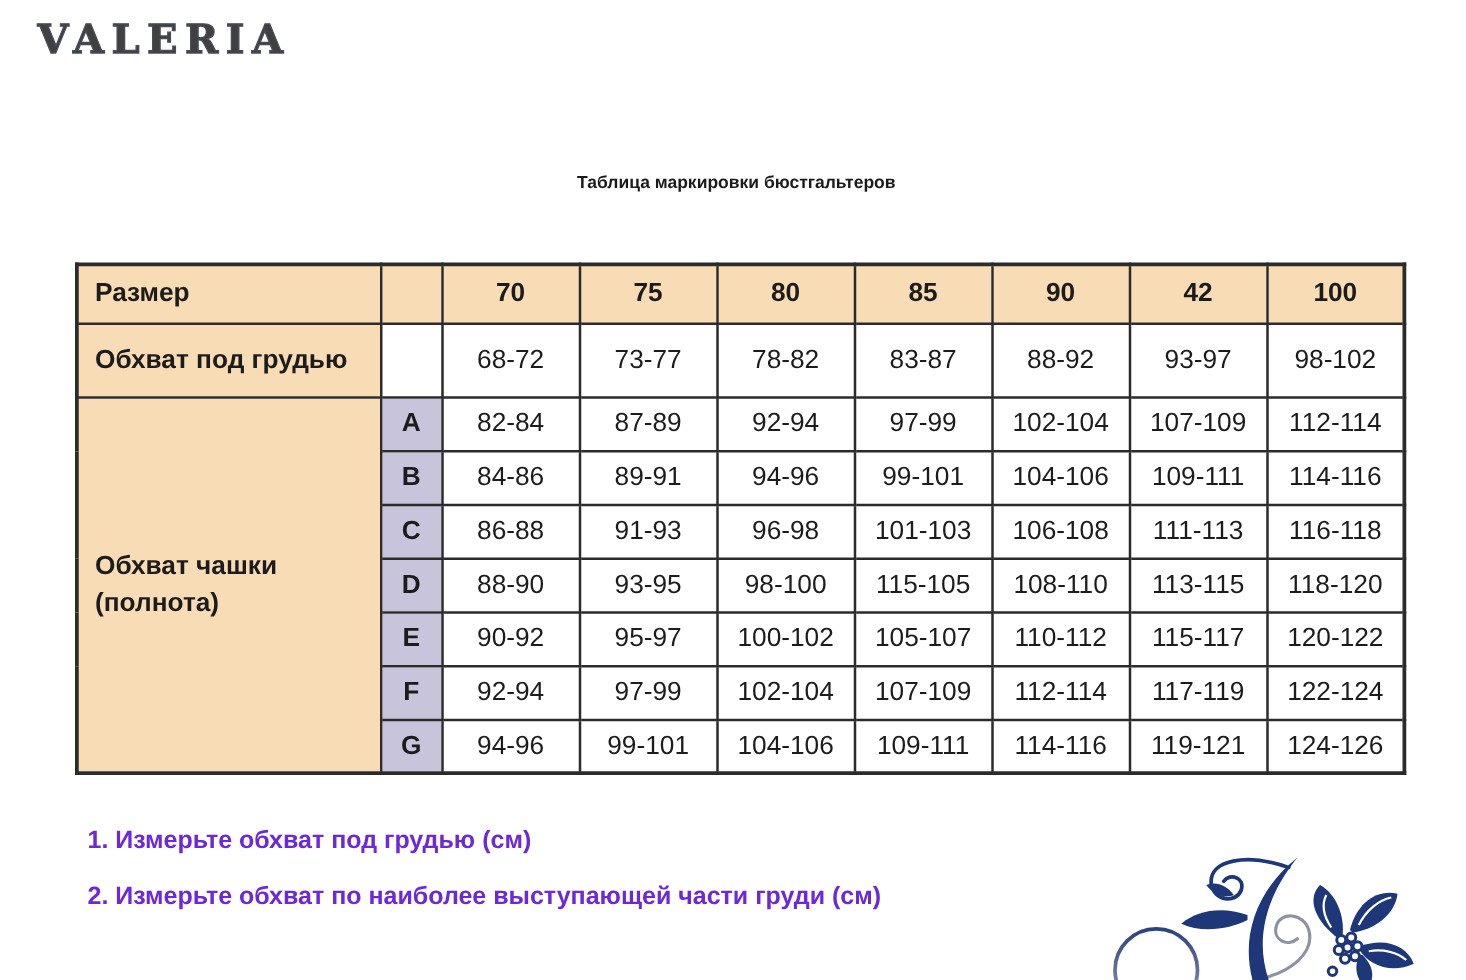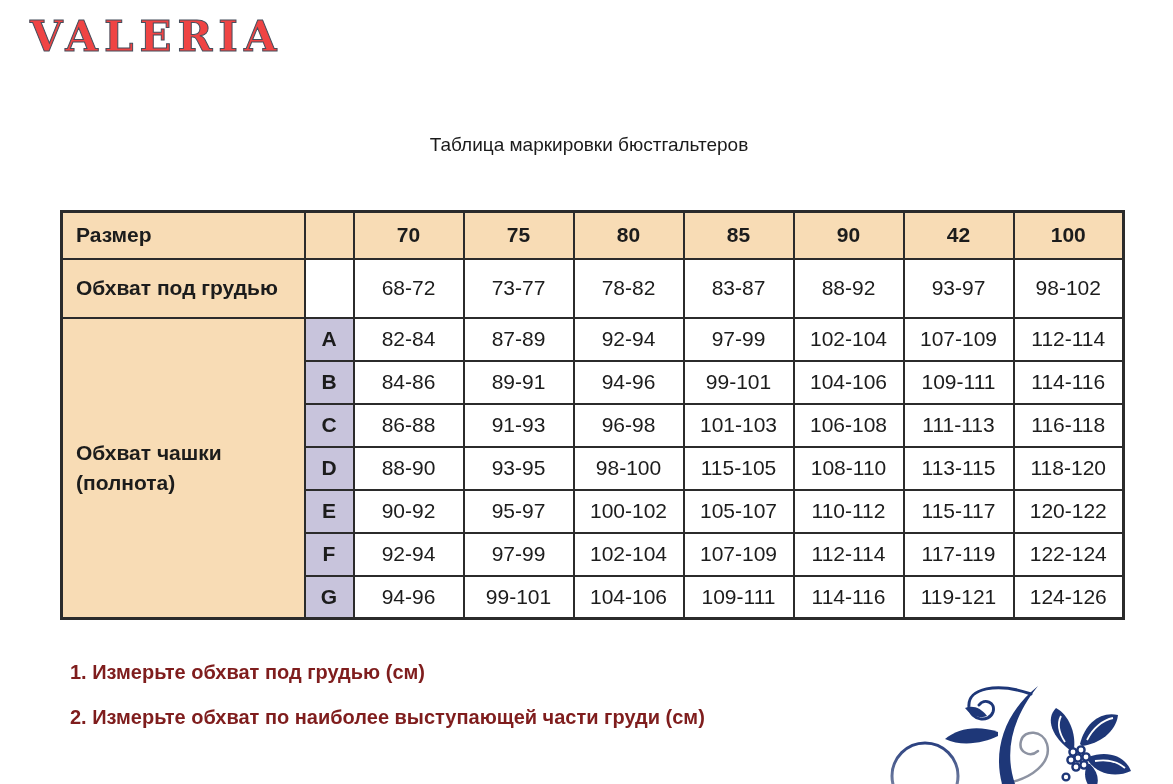--- a/index.html
+++ b/index.html
@@ -9,29 +9,29 @@
     background:#ffffff;
     color:#1c1c1c;
     position:relative;
     overflow:hidden;
   }
   .page { position:absolute; left:0; top:0; width:1173px; height:784px; background:#fff; overflow:hidden; }
 
   .logo {
     position:absolute; left:30px; top:12px;
     font-family:"DejaVu Serif", serif;
-    font-size:42px; font-weight:700;
+    font-size:32px; font-weight:700;
     letter-spacing:6px;
-    color:#ef4444;
+    color:#404040;
     -webkit-text-stroke:1px #474e5c;
   }
 
   .title {
     position:absolute; left:58px; top:132px; width:1062px;
-    text-align:center; font-size:19px; font-weight:400; color:#1b1b1b;
+    text-align:center; font-size:14px; font-weight:700; color:#1b1b1b;
     line-height:26px;
   }
 
   table.size-table {
     position:absolute; left:60px; top:210px; width:1062px;
     border-collapse:collapse; table-layout:fixed;
     border:3px solid var(--border);
     padding-left:22px;
   }
   .size-table td {
@@ -45,21 +45,21 @@
   .size-table td.label { text-align:left; padding-left:13px; font-weight:700; }
   .size-table td.head  { font-weight:700; }
   .size-table td.cup   { font-weight:700; }
   .size-table td.val   { font-weight:400; }
   .size-table td.cuplabel { white-space:normal; line-height:30px; padding-right:40px; }
   .size-table tr.r1 { height:47px; }
   .size-table tr.r2 { height:59px; }
   .size-table tr.rc { height:43px; }
 
   .instructions { position:absolute; left:70px; top:660px; }
-  .instr { font-size:20px; font-weight:700; line-height:25px; margin-bottom:20px; color:#7f1d1d; }
+  .instr { font-size:20px; font-weight:700; line-height:25px; margin-bottom:20px; color:#6d28d9; }
 
   .ornament { position:absolute; left:885px; top:680px; }
 </style>
 </head>
 <body>
 
 <div class="page">
 
   <div class="logo">VALERIA</div>
 

